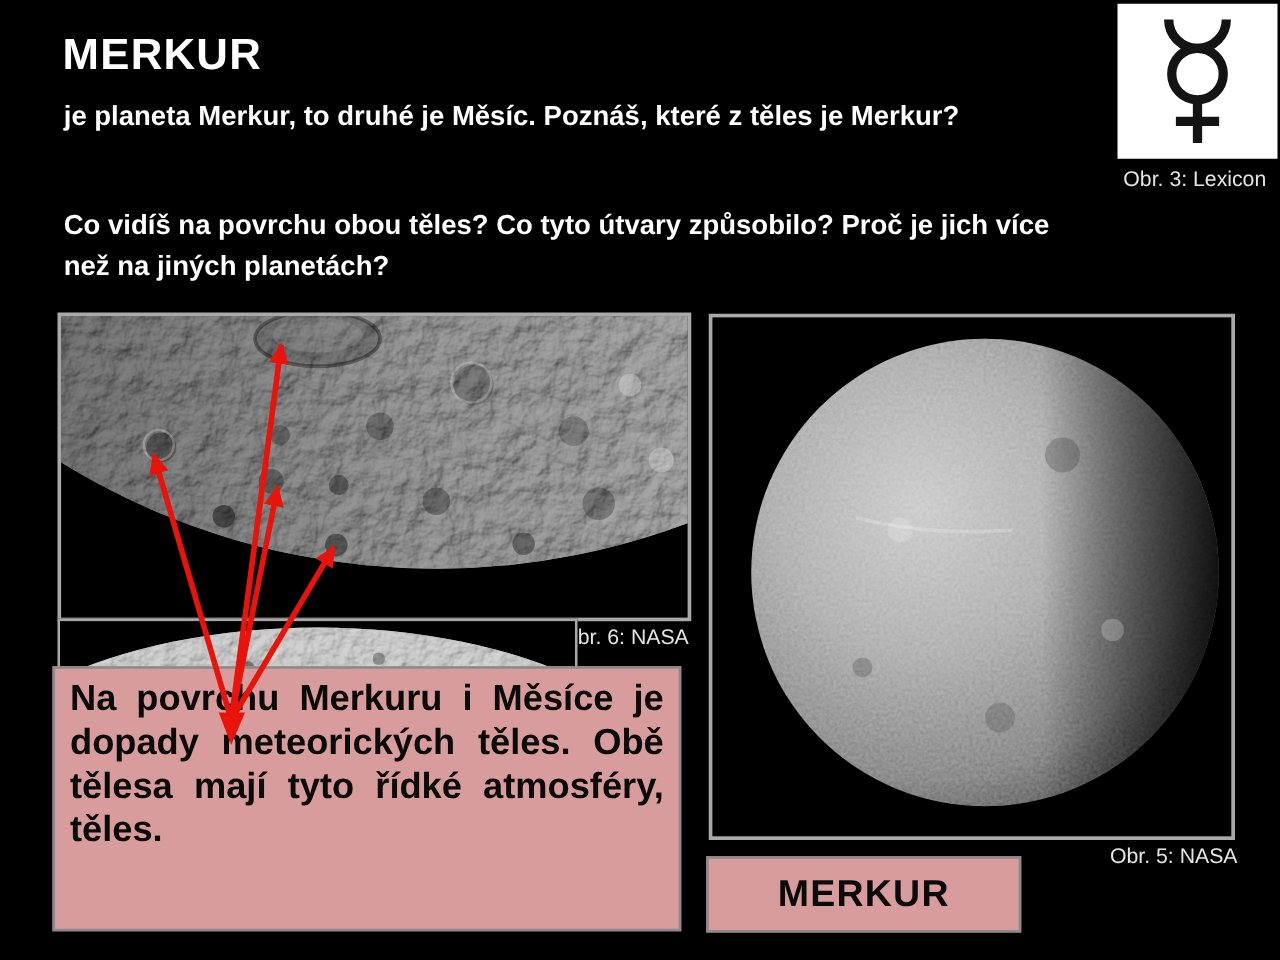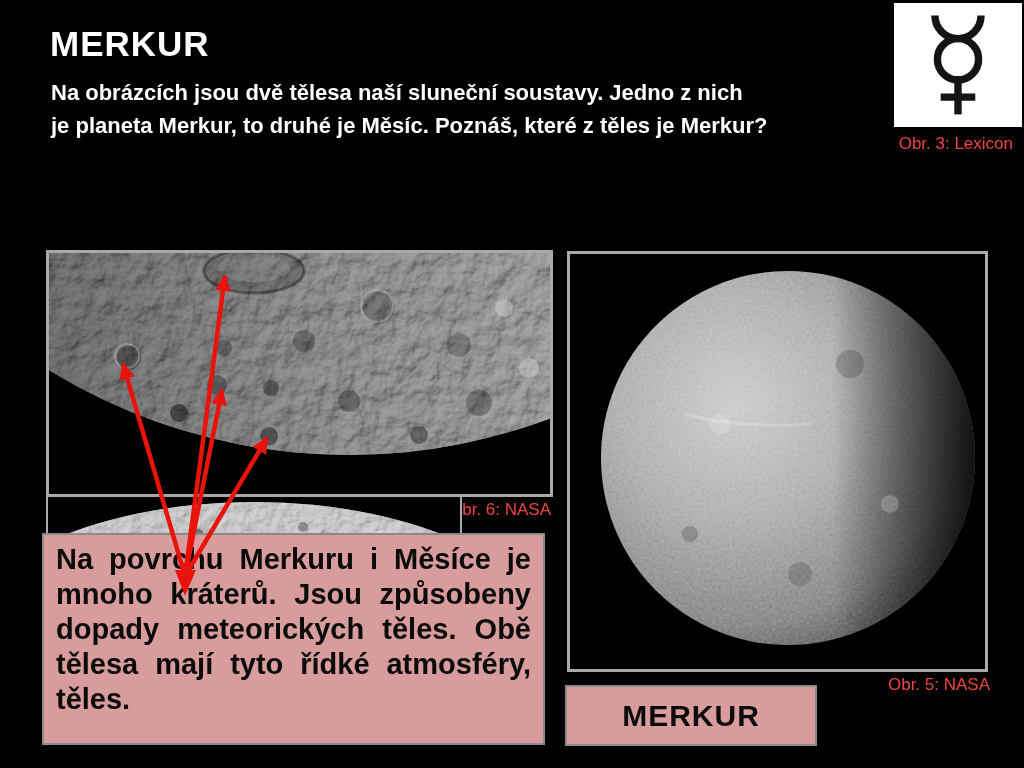--- a/index.html
+++ b/index.html
@@ -10,21 +10,21 @@
   .abs{position:absolute;}
   .wtext{color:#fff;font-weight:bold;}
   .title{left:50px;top:24px;font-size:35px;line-height:40px;letter-spacing:1px;}
   .para{left:51px;font-size:22px;line-height:33px;}
   .para .tline{white-space:nowrap;}
   .p1{top:76px;}
   .p2{top:163px;}
 
   .symbol-box{left:894px;top:3px;width:128px;height:124px;background:#fff;
     display:flex;align-items:center;justify-content:center;}
-  .caption{color:#ef4444;font-size:17px;font-weight:normal;text-align:right;}
+  .caption{color:#e5e5e5;font-size:17px;font-weight:normal;text-align:right;}
   .cap3{left:830px;top:134px;width:183px;}
   .cap6{left:380px;top:500px;width:171px;}
   .cap5{left:798px;top:675px;width:192px;}
 
   .fig{background:#000;border:3px solid #a9a9a9;box-sizing:border-box;}
   .fig svg{display:block;width:100%;height:100%;}
   .fig-craters{left:46px;top:250px;width:507px;height:247px;z-index:1;}
   .fig-moonstrip{left:46px;top:495px;width:416px;height:50px;border-width:2px;z-index:1;}
   .fig-mercury{left:567px;top:251px;width:421px;height:421px;z-index:1;}
 
@@ -45,24 +45,27 @@
   .arrows{left:0;top:0;width:1024px;height:768px;z-index:3;pointer-events:none;}
 </style>
 </head>
 <body>
 
 <div class="slide">
 
   <h1 class="abs wtext title" style="margin:0;">MERKUR</h1>
 
   <div class="abs wtext para p1">
-    <div class="tline">Na obrázcích jsou dvě tělesa naší sluneční soustavy. Jedno z nich</div>
     <div class="tline">je planeta Merkur, to druhé je Měsíc. Poznáš, které z těles je Merkur?</div>
   </div>
 
+  <div class="abs wtext para p2">
+    <div class="tline">Co vidíš na povrchu obou těles? Co tyto útvary způsobilo? Proč je jich více</div>
+    <div class="tline">než na jiných planetách?</div>
+  </div>
 
   <div class="abs symbol-box">
     <svg width="84" height="112" viewBox="0 0 100 136">
       <g stroke="#141414" stroke-width="9" fill="none">
         <path d="M 22 8 A 28 28 0 0 0 78 8"></path>
         <circle cx="50" cy="61" r="25"></circle>
         <line x1="50" y1="86" x2="50" y2="128"></line>
         <line x1="29" y1="107" x2="71" y2="107"></line>
       </g>
     </svg>
@@ -133,21 +136,20 @@
       <ellipse cx="206" cy="152" rx="300" ry="147" fill="#b0b0b0"></ellipse>
       <ellipse cx="206" cy="152" rx="300" ry="147" fill="#b0b0b0" filter="url(#moonrock)" opacity="0.9"></ellipse>
       <circle cx="150" cy="38" r="6" fill="rgba(0,0,0,0.35)"></circle>
       <circle cx="255" cy="30" r="5" fill="rgba(0,0,0,0.30)"></circle>
       <circle cx="330" cy="40" r="6" fill="rgba(255,255,255,0.25)"></circle>
     </svg>
   </div>
 
   <div class="abs notebox">
     <div class="jline">Na povrchu Merkuru i Měsíce je</div>
-    <div class="jline">mnoho kráterů. Jsou způsobeny</div>
     <div class="jline">dopady meteorických těles. Obě</div>
     <div class="jline">tělesa mají tyto řídké atmosféry,</div>
     <div class="jline last">těles.</div>
   </div>
 
   <div class="abs fig fig-mercury">
     <svg viewBox="0 0 415 415" preserveAspectRatio="none">
       <defs>
         <radialGradient id="sph" cx="0.36" cy="0.36" r="0.78">
           <stop offset="0" stop-color="#c6c6c6"></stop>

